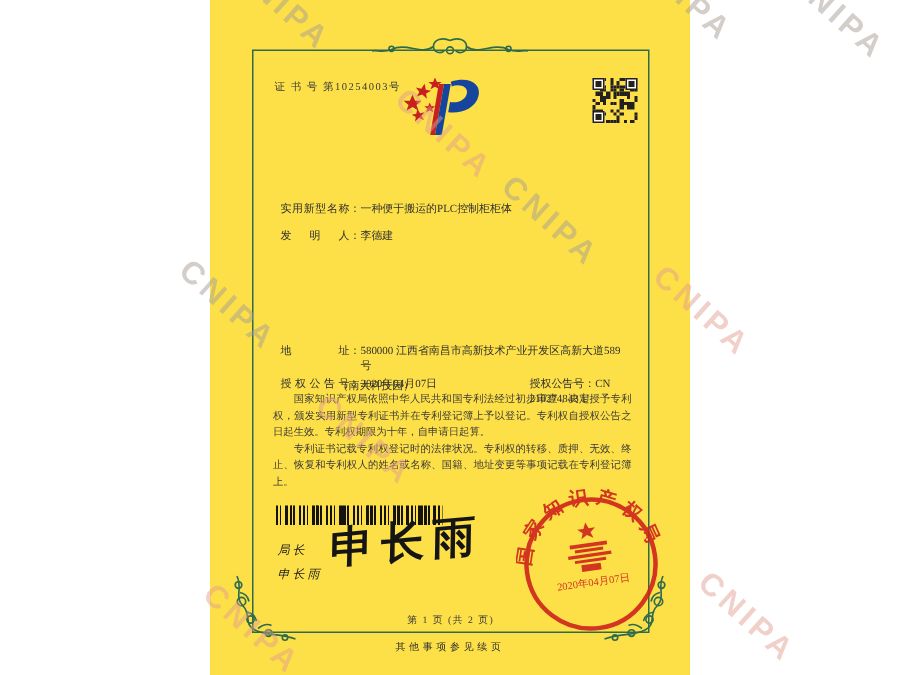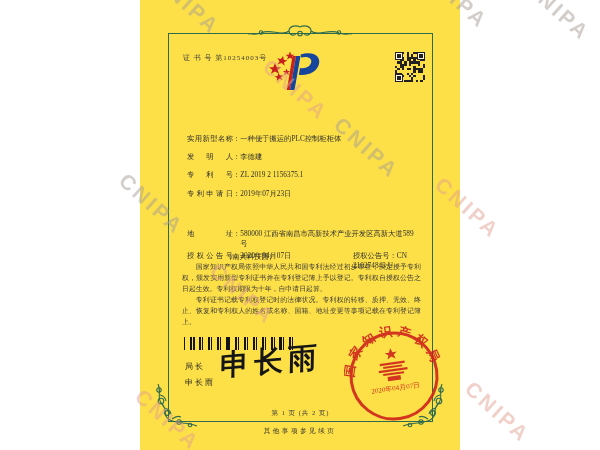--- a/index.html
+++ b/index.html
@@ -29,21 +29,21 @@
   .fvalue{display:inline-block;vertical-align:top;max-width:180px;}
   .addr2{margin-left:38px;margin-top:2.5px;}
   .grant2{position:absolute;left:130px;top:0;margin-left:36px;}
   .legal{position:absolute;left:42px;top:262px;width:239px;font-size:6.9px;line-height:1.58;
          color:#3d3a38;text-align:justify;}
   .legal p{margin:0;text-indent:2em;}
   .barcode{position:absolute;left:44px;top:337px;width:111px;height:13px;
     background:
       repeating-linear-gradient(90deg,#15130f 0 1.4px,transparent 1.4px 2.6px,#15130f 2.6px 3.4px,transparent 3.4px 6px,#15130f 6px 7.8px,transparent 7.8px 9px),
       repeating-linear-gradient(90deg,transparent 0 10px,#15130f 10px 11px,transparent 11px 17px);}
-  .officer{position:absolute;left:45px;top:363px;font-size:8px;color:#222;letter-spacing:2px;line-height:1;}
+  .officer{position:absolute;left:45px;top:363px;font-size:8px;color:#222;letter-spacing:2px;line-height:1;font-style:italic;}
   .officer div{margin-bottom:8px;}
   .signature{position:absolute;left:80px;top:342px;font-size:29px;color:#151515;font-weight:600;
              letter-spacing:5px;transform:rotate(-5deg) skewX(-6deg);font-family:"DejaVu Serif",serif;}
   .seal{position:absolute;left:204px;top:326px;width:100px;height:100px;}
   .page-no{position:absolute;left:28px;top:409px;width:265px;text-align:center;
            font-size:6.5px;letter-spacing:1px;color:#3a3a3a;}
   .footer-note{position:absolute;left:0;top:427px;width:320px;text-align:center;
            font-size:6.6px;letter-spacing:2.5px;color:#2d2d2d;}
   .wm{position:absolute;z-index:40;pointer-events:none;font-family:"Liberation Sans",sans-serif;
       font-weight:bold;font-size:21px;letter-spacing:3px;transform:rotate(42deg);white-space:nowrap;}
@@ -295,26 +295,20 @@
       <i class="fp tr"></i>
       <i class="fp bl"></i>
     </div>
 
 
     <div class="frow" style="top:152px">
       <span class="flabel">发明人</span><span class="fcolon">：</span><span class="fvalue">李德建</span>
     </div>
     <div class="frow" style="top:134px">
       <span class="flabel">实用新型名称</span><span class="fcolon">：</span><span class="fvalue">一种便于搬运的PLC控制柜柜体</span>
-    </div>
-    <div class="frow" style="top:170px">
-      <span class="flabel">专利号</span><span class="fcolon">：</span><span class="fvalue">ZL 2019 2 1156375.1</span>
-    </div>
-    <div class="frow" style="top:189px">
-      <span class="flabel">专利申请日</span><span class="fcolon">：</span><span class="fvalue">2019年07月23日</span>
     </div>
 
     <div class="frow" style="top:229px">
       <span class="flabel">地址</span><span class="fcolon">：</span><span class="fvalue">580000 江西省南昌市高新技术产业开发区高新大道589号</span>
       <div class="addr2">（南大科技园）</div>
     </div>
 
     <div class="frow" style="top:251px">
       <span class="flabel">授权公告号</span><span class="fcolon">：</span><span class="fvalue">2020年04月07日</span>
       <span class="grant2"><span>授权公告号</span><span>：</span><span>CN 210274843 U</span></span>

